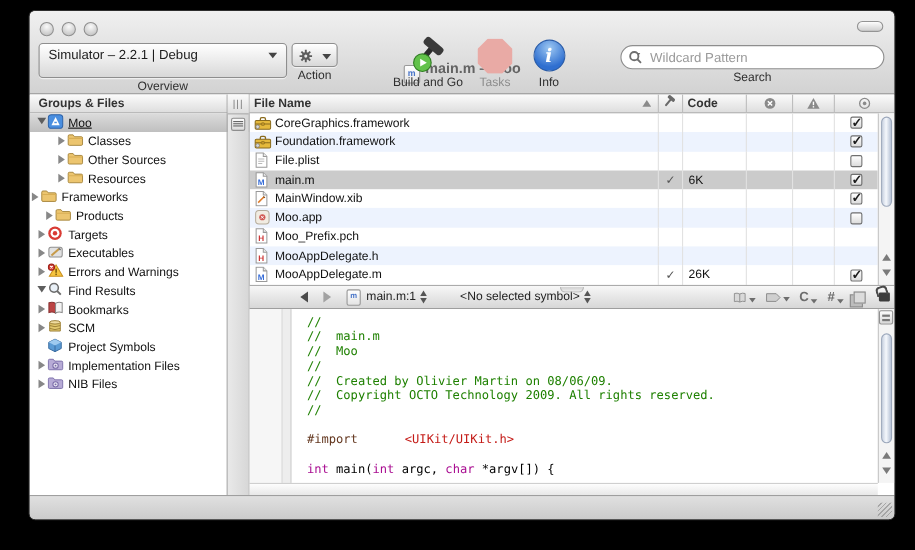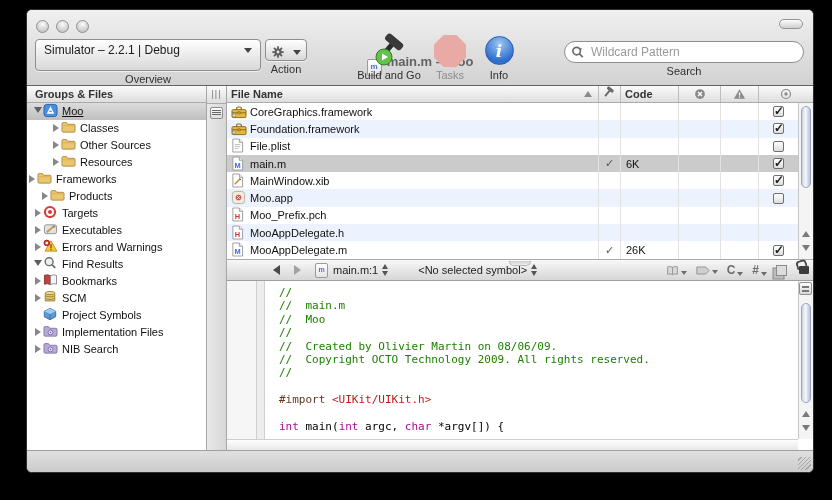--- a/index.html
+++ b/index.html
@@ -115,21 +115,21 @@
        box-shadow:-3px 3px 0 -0.5px #bdbdbd,-3px 3px 0 0.5px #8a8a8a;}
   .lockb{width:10px;height:8px;background:#3c3c3c;border-radius:1px;position:relative;margin:0 4px 0 2px;}
   .lockb::before{content:"";position:absolute;left:-3px;top:-6px;width:7px;height:7px;border:2px solid #4a4a4a;
        border-bottom:none;border-radius:4px 4px 0 0;transform:rotate(-18deg);}
   
   .editor{position:absolute;left:0;top:195px;right:0;bottom:0;background:#fff;}
   .gutter{position:absolute;left:0;top:0;width:30px;bottom:11px;background:#f6f6f6;border-right:1px solid #d0d0d0;box-sizing:border-box;}
   .ribbon{position:absolute;left:30px;top:0;width:8px;bottom:11px;background:#ededed;border-right:1px solid #d0d0d0;box-sizing:border-box;}
   .code{position:absolute;left:38px;top:0;right:15px;bottom:11px;overflow:hidden;
        font-family:"DejaVu Sans Mono",monospace;font-size:11px;line-height:13.4px;white-space:pre;padding:5px 0 0 14px;}
-  .t-c{color:var(--comment);} .t-p{color:var(--preproc);} .t-s{color:var(--hstring);}
+  .t-c{color:var(--comment);} .t-p{color:var(--preproc);} .t-s{color:var(--hstring);margin-left:36px;}
   .t-k{color:var(--keyword);} .t-t{color:#000;}
   .hscroll{position:absolute;left:0;right:15px;bottom:0;height:11px;background:linear-gradient(#fdfdfd,#e8e8e8);
        border-top:1px solid #cfcfcf;box-sizing:border-box;}
   .splitbtn{position:absolute;right:1px;width:13px;height:13px;background:linear-gradient(#fcfcfc,#d8d8d8);
        border:1px solid #909090;border-radius:2px;box-sizing:border-box;z-index:3;}
   .splitbtn::before{content:"";display:block;margin:3px 2px 0;height:2px;background:#777;box-shadow:0 4px 0 #777;}
   
   .statusbar{position:absolute;left:0;bottom:0;width:100%;height:22px;
        background:linear-gradient(#e0e0e0,#cbcbcb);border-top:1px solid #9f9f9f;box-sizing:border-box;}
   .grip{position:absolute;right:2px;bottom:2px;width:13px;height:13px;
@@ -280,21 +280,21 @@
               </svg></span><span>Project Symbols</span></div>
           <div class="srow" style="padding-left: 6px;"><span class="disc closed"></span><span class="icon"><svg width="15" height="14" viewBox="0 0 16 15">
                 <path d="M1 4 q0-1.2 1.2-1.2 h3.6 l1.4 1.8 h6.6 q1.2 0 1.2 1.2 v6 q0 1.2 -1.2 1.2 H2.2 Q1 13 1 11.8 Z" fill="#b7abd6" stroke="#7a6ca8" stroke-width="0.9"></path>
                 <circle cx="8" cy="9" r="2.6" fill="#e9e6f2" stroke="#7a6ca8"></circle>
                 <circle cx="8" cy="9" r="0.9" fill="#7a6ca8"></circle>
               </svg></span><span>Implementation Files</span></div>
           <div class="srow" style="padding-left: 6px;"><span class="disc closed"></span><span class="icon"><svg width="15" height="14" viewBox="0 0 16 15">
                 <path d="M1 4 q0-1.2 1.2-1.2 h3.6 l1.4 1.8 h6.6 q1.2 0 1.2 1.2 v6 q0 1.2 -1.2 1.2 H2.2 Q1 13 1 11.8 Z" fill="#b7abd6" stroke="#7a6ca8" stroke-width="0.9"></path>
                 <circle cx="8" cy="9" r="2.6" fill="#e9e6f2" stroke="#7a6ca8"></circle>
                 <circle cx="8" cy="9" r="0.9" fill="#7a6ca8"></circle>
-              </svg></span><span>NIB Search</span></div>
+              </svg></span><span>NIB Files</span></div>
         </div>
     </div>
 
     <div class="vsplit">
       <div class="cap">|||</div>
       <div class="mode-btn"></div>
     </div>
 
     <div class="main">
 

